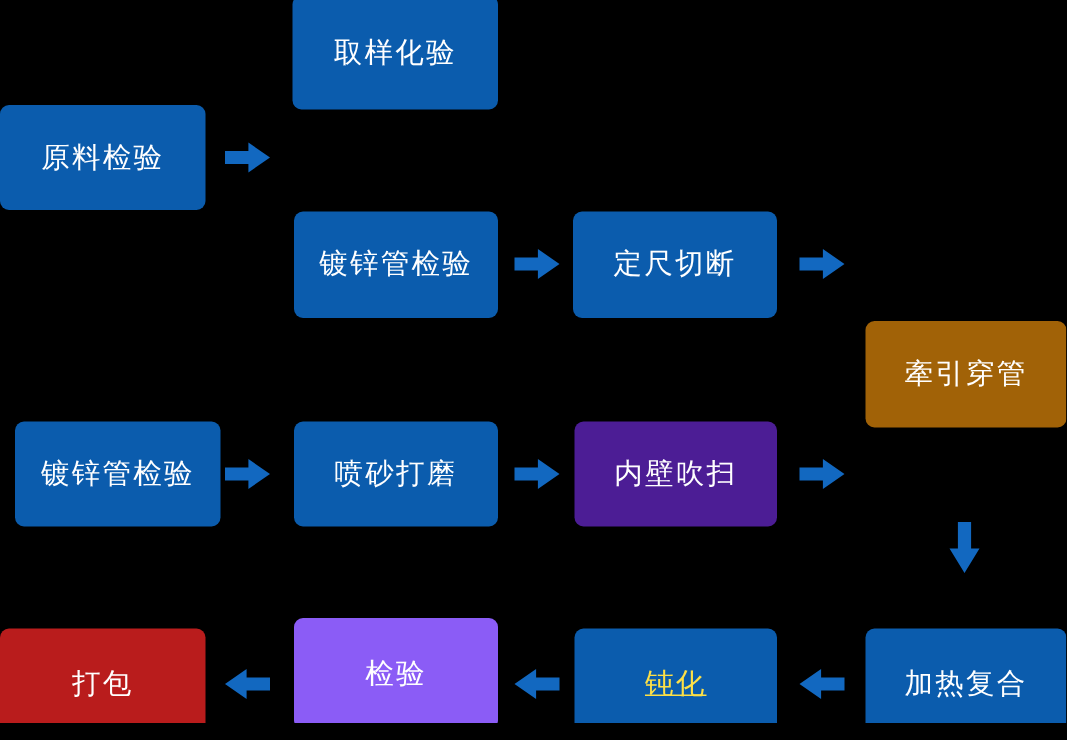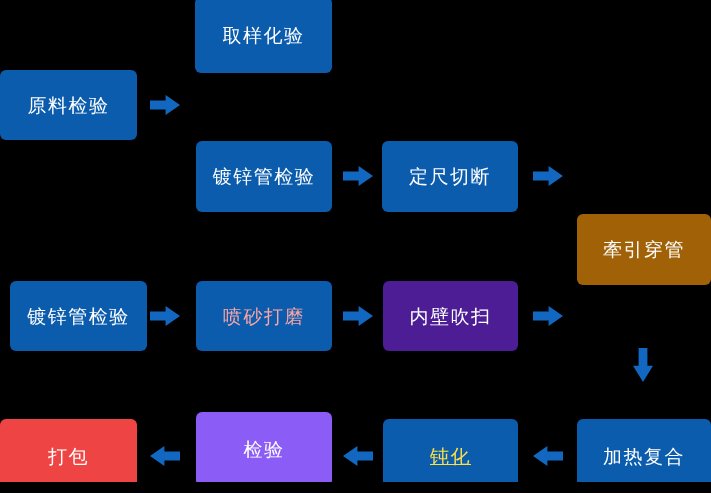--- a/index.html
+++ b/index.html
@@ -106,31 +106,31 @@
     </div>
     <div class="node" style="left: 382px; top: 141px; width: 136px; height: 71px; background: rgb(11, 92, 173); color: rgb(255, 255, 255);">
       <span class="node-label">定尺切断</span>
     </div>
     <div class="node" style="left: 577px; top: 214px; width: 134px; height: 71px; background: #a16207; color: rgb(255, 255, 255);">
       <span class="node-label">牽引穿管</span>
     </div>
     <div class="node" style="left: 0px; top: 281px; width: 137px; height: 70px; background: rgb(11, 92, 173); color: rgb(255, 255, 255); margin-left: 10px;">
       <span class="node-label">镀锌管检验</span>
     </div>
-    <div class="node" style="left: 196px; top: 281px; width: 136px; height: 70px; background: rgb(11, 92, 173); color: #fca5a5; align-items: center;">
+    <div class="node" style="left: 196px; top: 281px; width: 136px; height: 70px; background: rgb(11, 92, 173); color: #ffffff; align-items: center;">
       <span class="node-label">喷砂打磨</span>
     </div>
     <div class="node" style="left: 383px; top: 281px; width: 135px; height: 70px; background: #4c1d95; color: rgb(255, 255, 255);">
       <span class="node-label">内壁吹扫</span>
     </div>
     <div class="node" style="left: 577px; top: 419px; width: 134px; height: 74px; background: rgb(11, 92, 173); color: rgb(255, 255, 255);">
       <span class="node-label">加热复合</span>
     </div>
     <div class="node" style="left: 383px; top: 419px; width: 135px; height: 74px; background: rgb(11, 92, 173); color: #fde047; text-decoration: underline;">
       <span class="node-label">钝化</span>
     </div>
     <div class="node" style="left: 196px; top: 412px; width: 136px; height: 74px; background: #8b5cf6; color: rgb(255, 255, 255);">
       <span class="node-label">检验</span>
     </div>
-    <div class="node" style="left: 0px; top: 419px; width: 137px; height: 74px; background: #ef4444; color: rgb(255, 255, 255);">
+    <div class="node" style="left: 0px; top: 419px; width: 137px; height: 74px; background: #b91c1c; color: rgb(255, 255, 255);">
       <span class="node-label">打包</span>
     </div>
   </div>
 
 </body></html>

